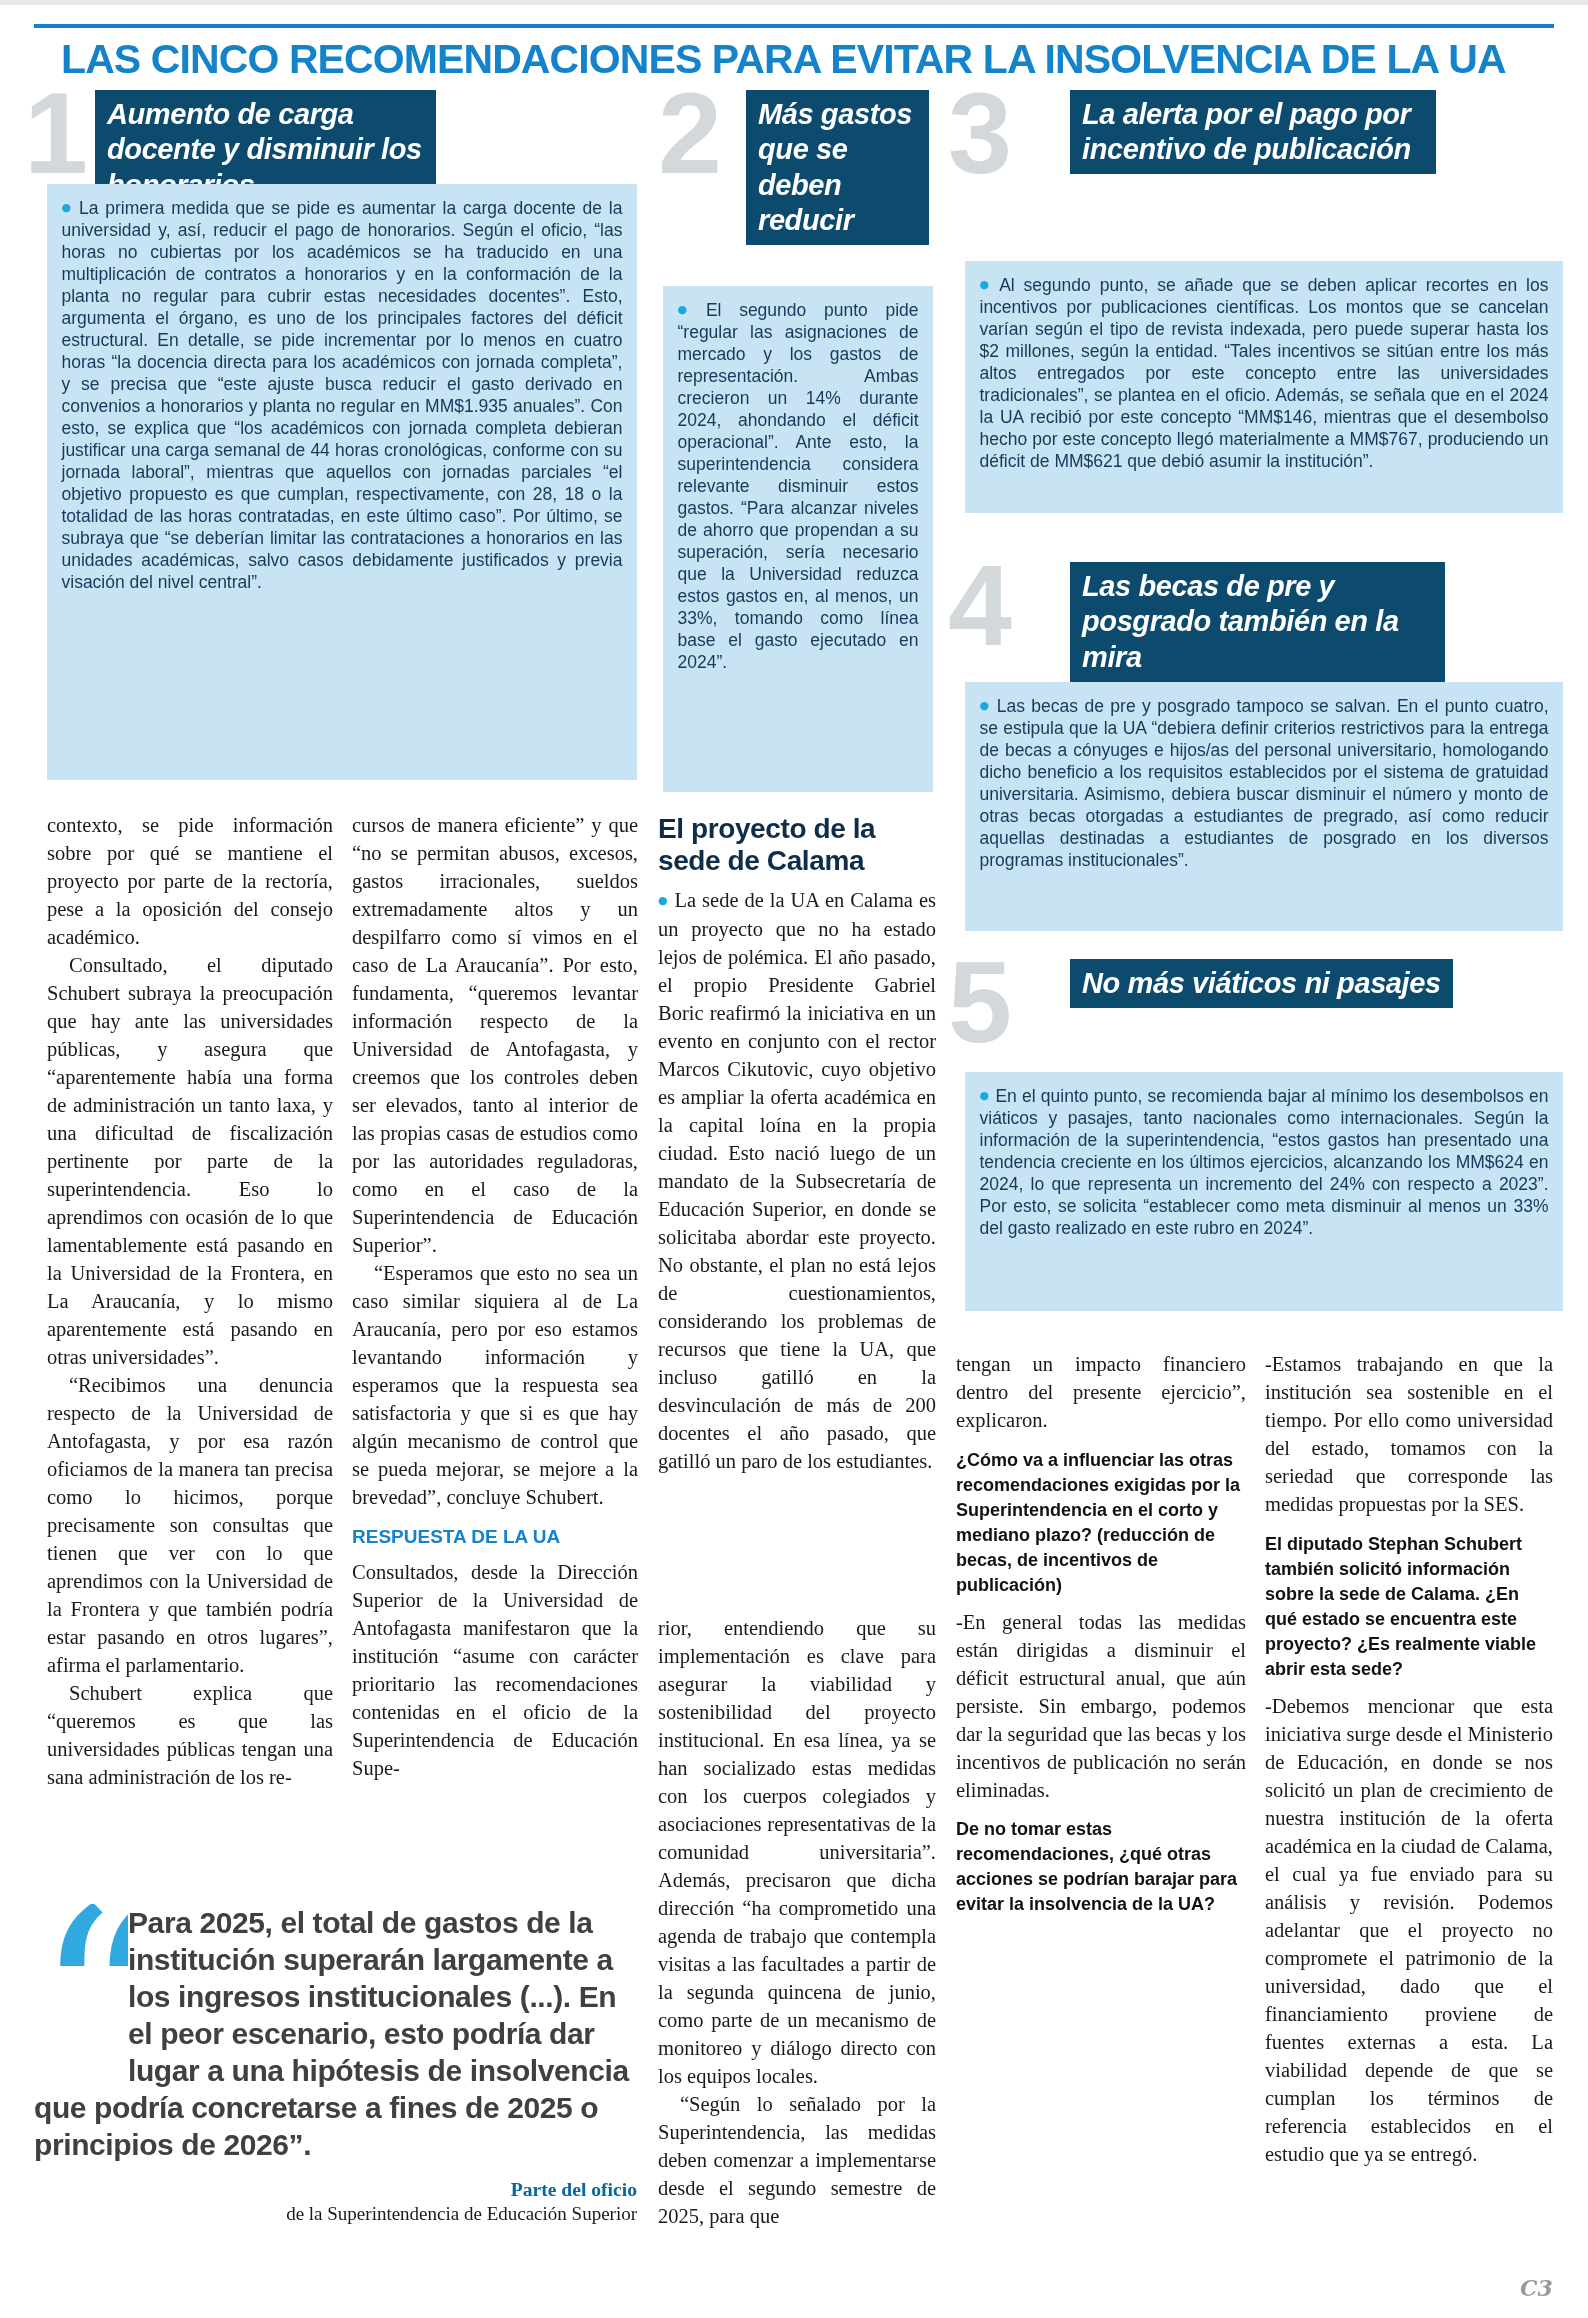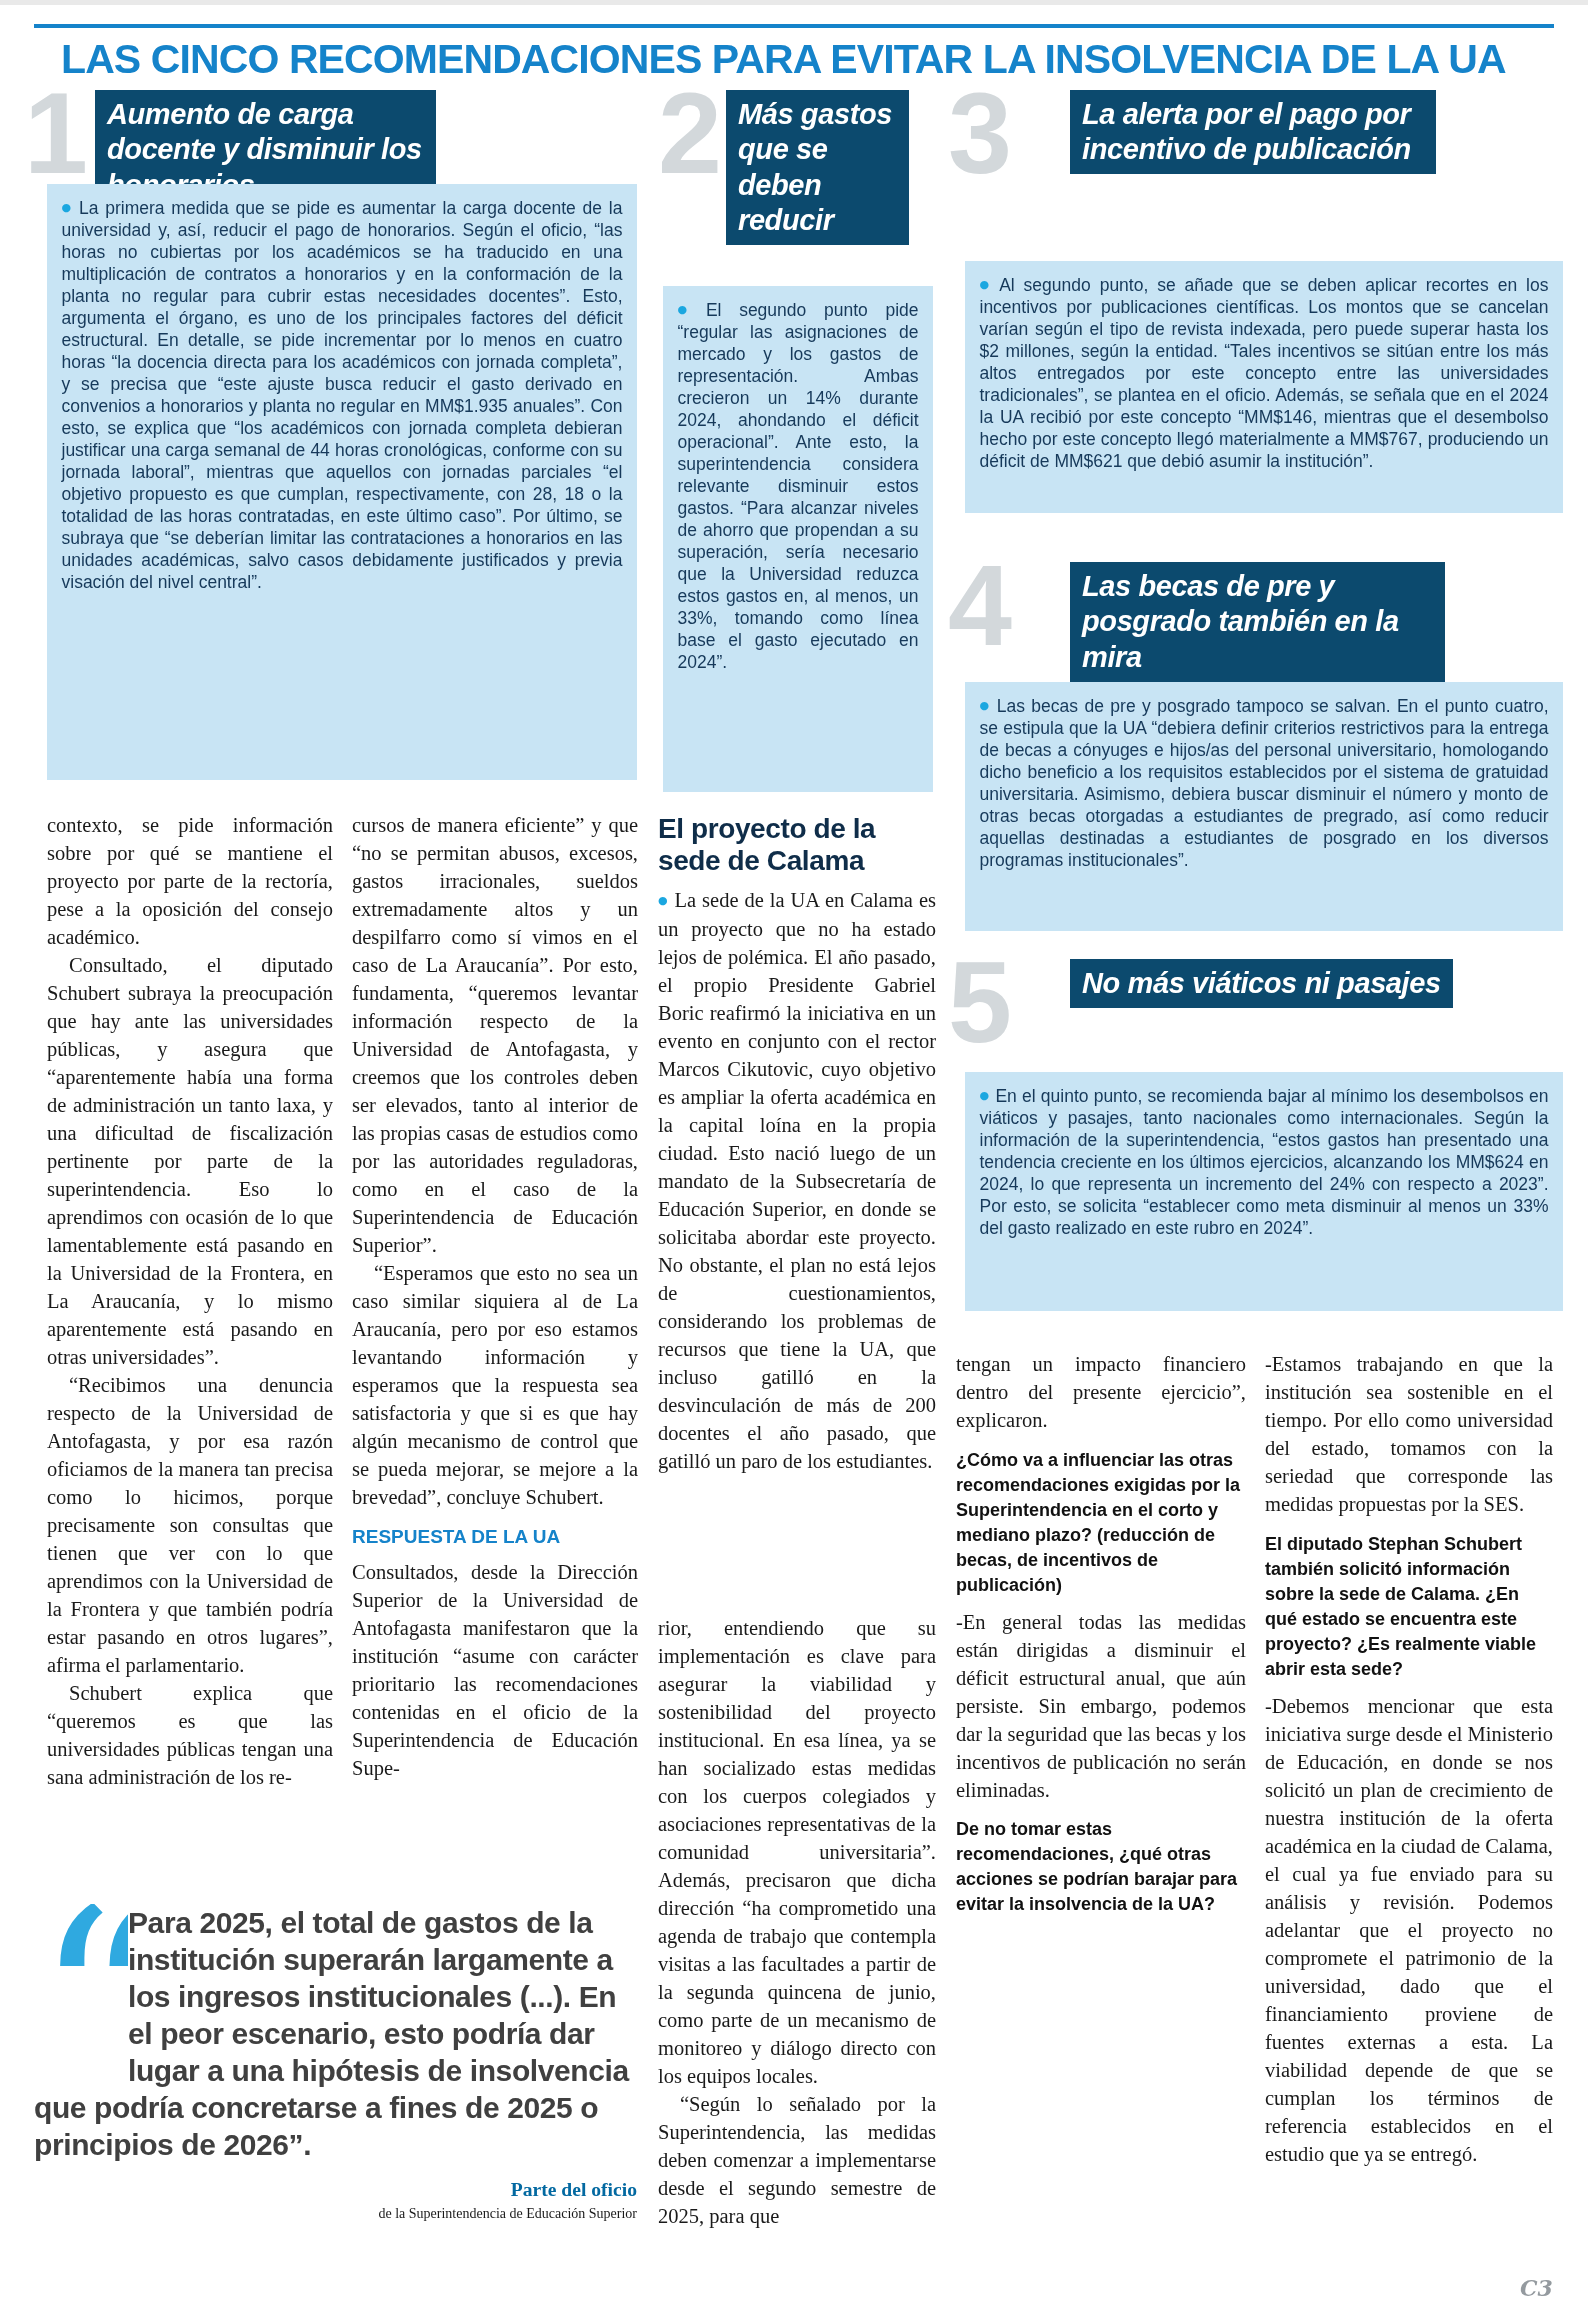--- a/index.html
+++ b/index.html
@@ -29,21 +29,21 @@
     font-family:"Liberation Sans", sans-serif; font-size:17.5px; line-height:22px;
     text-align:justify; padding:12.8px 14.5px; overflow:hidden;
   }
   .bullet { color:#1ba7e0; font-size:11px; margin-right:6px; vertical-align:2.6px; font-family:"DejaVu Sans", sans-serif; }
   .pos-n1 { left:24px;  top:80px; }
   .pos-n2 { left:658px; top:80px; }
   .pos-n3 { left:948px; top:80px; }
   .pos-n4 { left:948px; top:552px; }
   .pos-n5 { left:948px; top:949px; }
   .pos-h1 { left:95px;  top:85px; width:341px; }
-  .pos-h2 { left:726px;  top:85px; width:183px; }
+  .pos-h2 { left:746px;  top:85px; width:183px; }
   .pos-h3 { left:1070px; top:85px; width:366px; }
   .pos-h4 { left:1070px; top:557px; width:375px; }
   .pos-h5 { left:1070px; top:954px; }
   .pos-b1 { left:47px;   top:179px;  width:590px; height:596px; }
   .pos-b2 { left:663px;  top:281px;  width:270px; height:506px; }
   .pos-b3 { left:965px; top:256px;  width:598px; height:252px; }
   .pos-b4 { left:965px; top:677px;  width:598px; height:249px; }
   .pos-b5 { left:965px; top:1067px; width:598px; height:239px; }
   .col { position:absolute; font-size:20.5px; line-height:28px; text-align:justify; overflow:hidden; }
   .col p { text-indent:22px; }
@@ -71,21 +71,21 @@
   .pq-mark {
     float:left; width:94px; height:150px; overflow:hidden;
     font-family:"DejaVu Serif", serif; font-size:256px; line-height:200px; color:#2fa9e0;
   }
   .pq-text {
     font-family:"Liberation Sans", sans-serif; font-weight:bold;
     font-size:30px; line-height:37px; color:#404040; letter-spacing:-0.4px; text-align:left;
   }
   .pq-attr { clear:both; text-align:right; margin-top:13.6px; }
   .pq-attr1 { font-weight:bold; font-size:19.6px; line-height:25.6px; color:#0369a1; }
-  .pq-attr2 { font-size:14px; line-height:24px; color:#1a1a1a; }
+  .pq-attr2 { font-size:19px; line-height:24px; color:#1a1a1a; }
   .endmark {
     position:absolute; left:1520px; top:2270px;
     font-family:"DejaVu Serif", serif; font-style:italic; font-weight:bold;
     font-size:22px; color:#949a9f;
   }
 </style>
 </head>
 <body>
 
 <div class="page">

